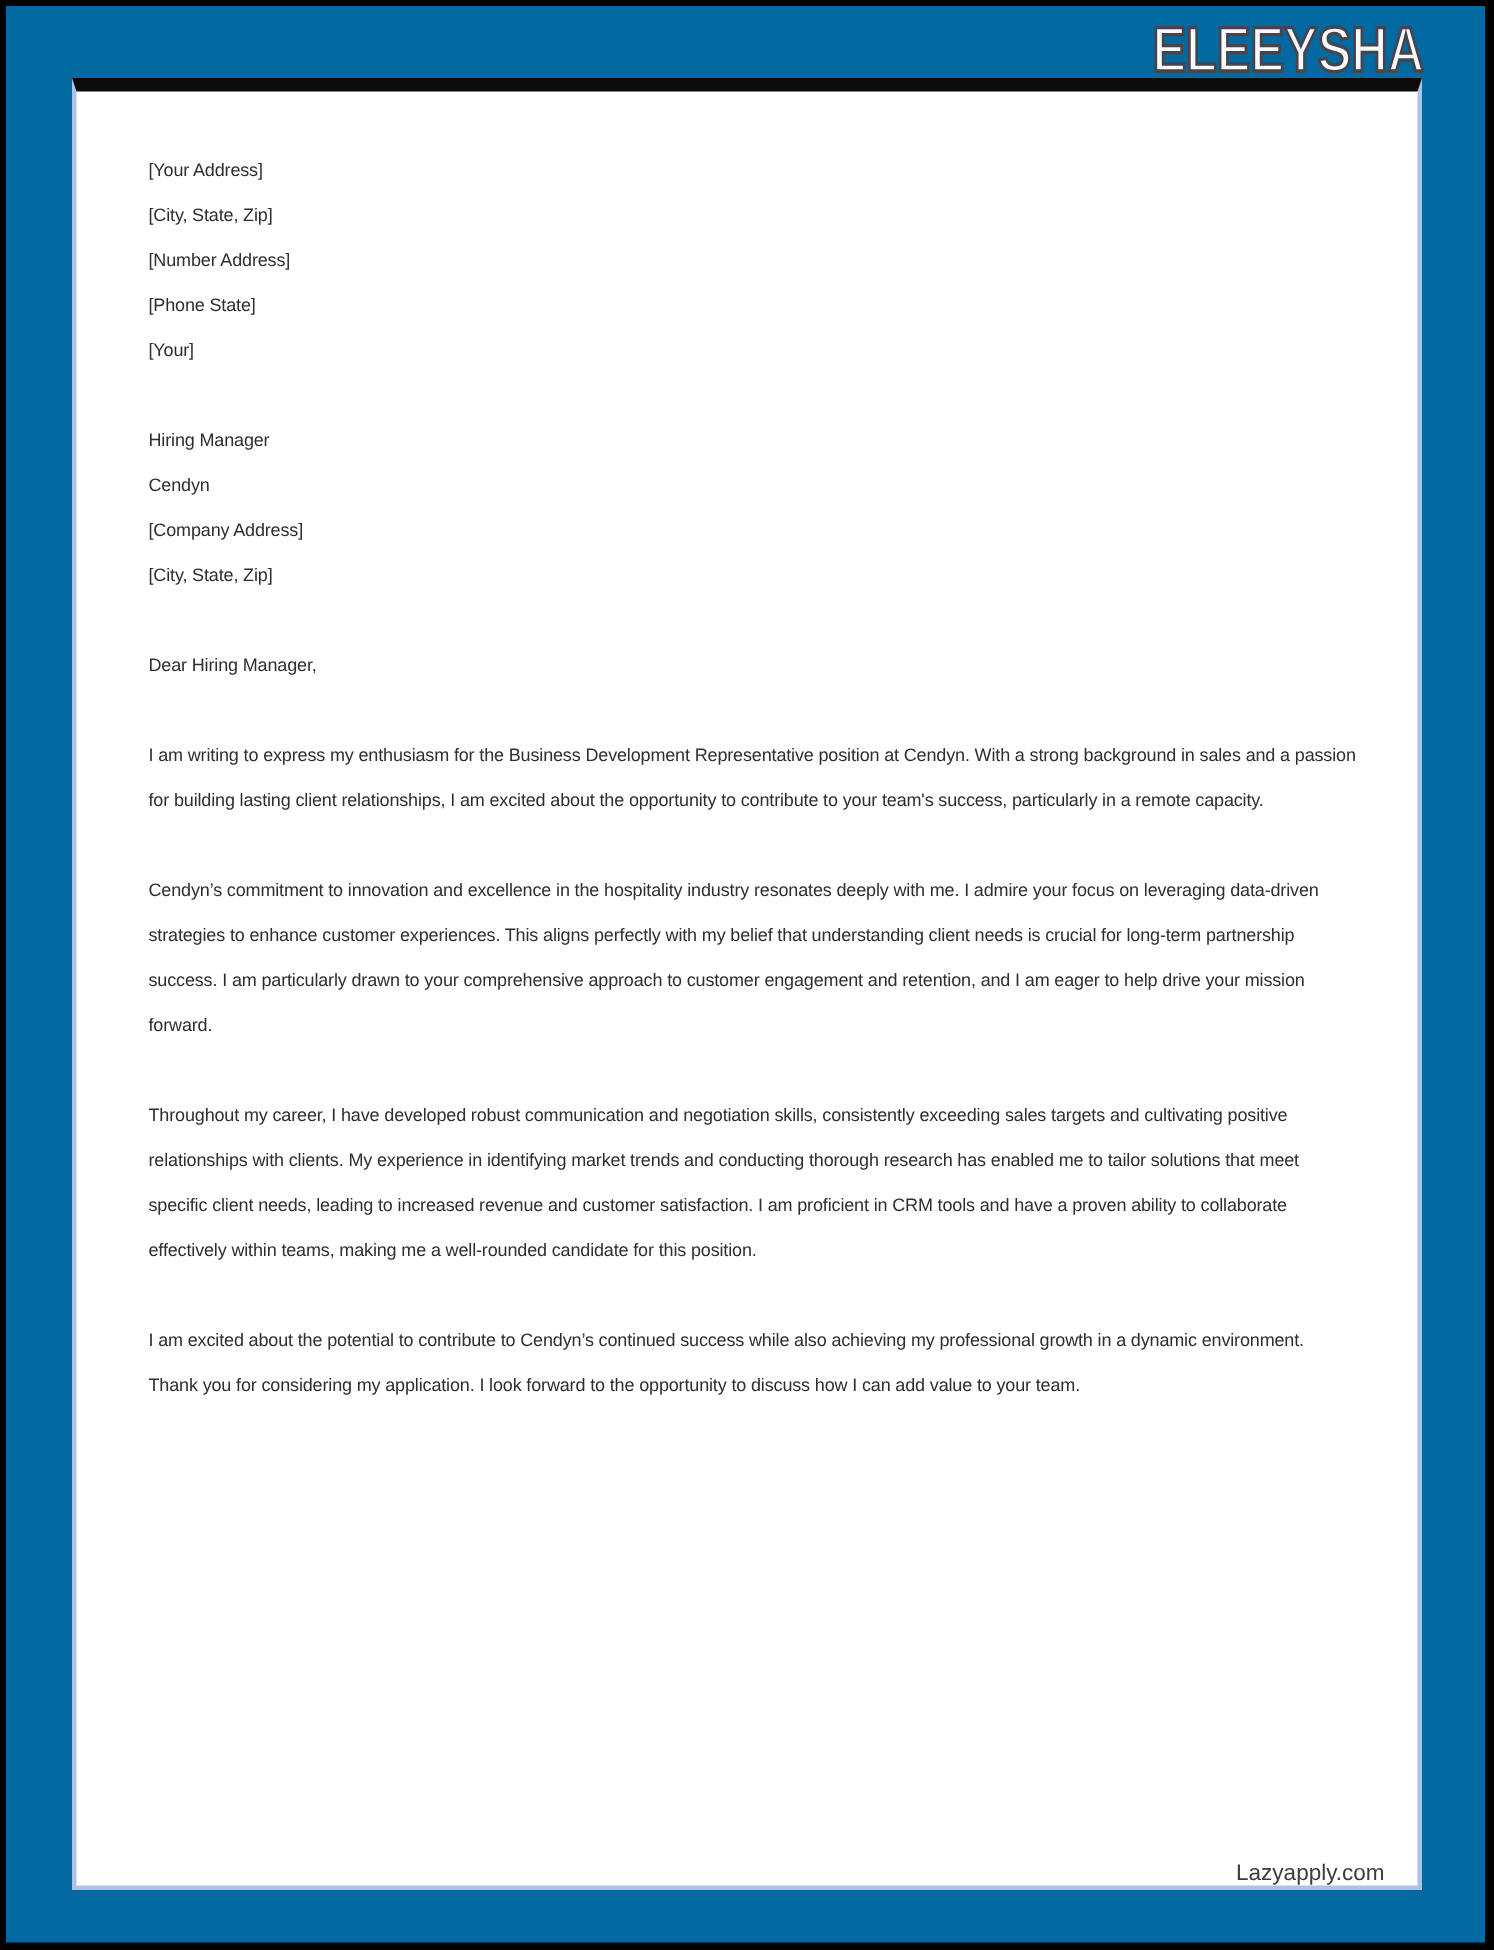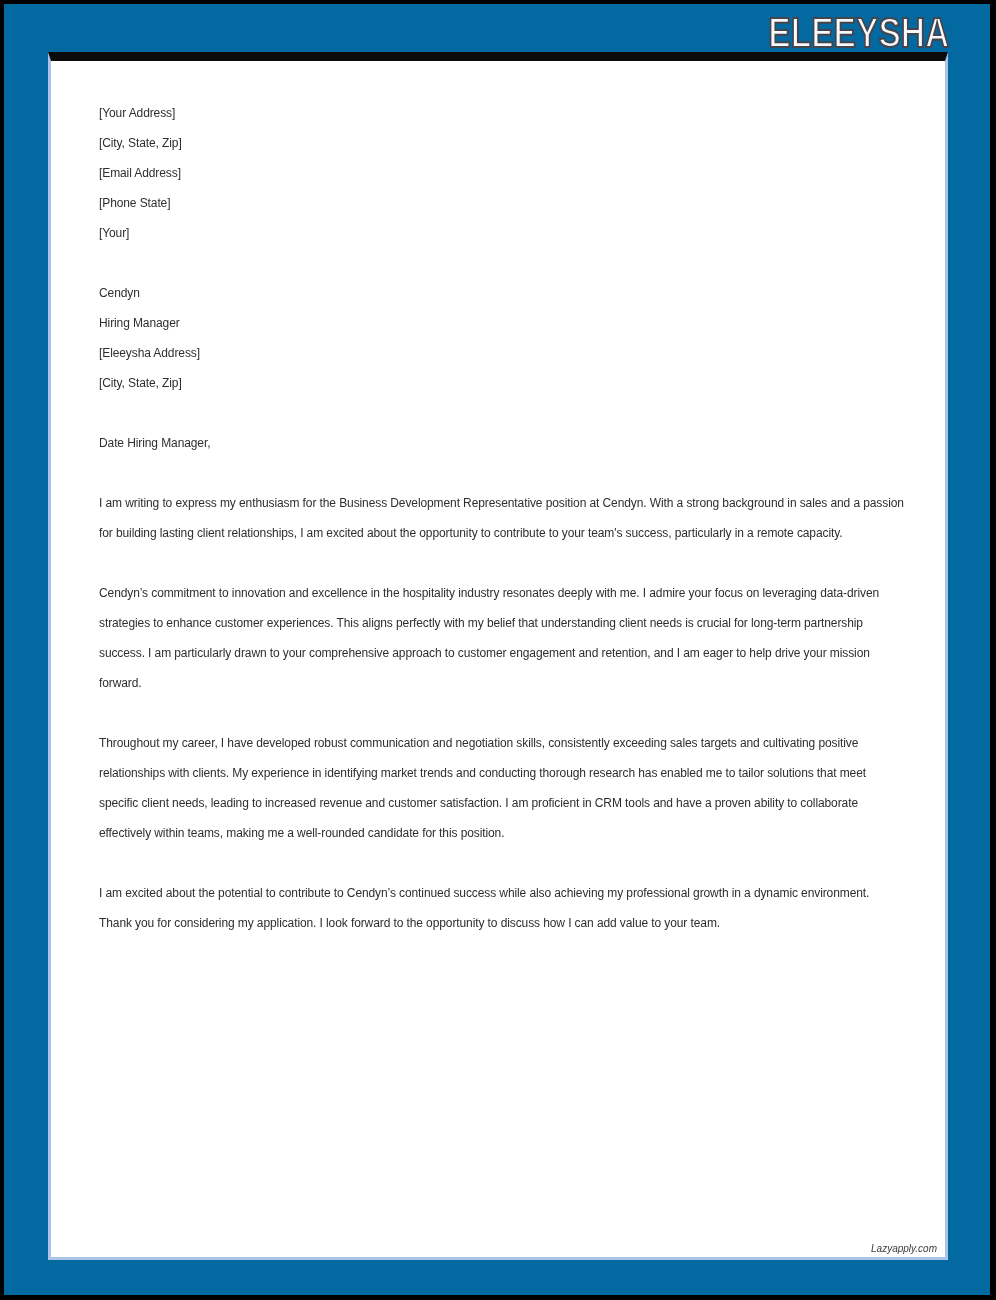--- a/index.html
+++ b/index.html
@@ -49,55 +49,54 @@
     padding: 37px 40px 0 48px;
     color: #2e2e2e;
     font-size: 12px;
     line-height: 30px;
     letter-spacing: -0.1px;
   }
   .block { margin-bottom: 30px; }
   .line { white-space: nowrap; }
   .watermark {
     position: absolute;
-    right: 8px;
+    right: 22px;
     bottom: -2px;
-    font-size: 10px;
+    font-size: 15px;
     line-height: 20px;
     color: #3c3c3c;
     background: transparent;
-    font-style: italic;
   }
 </style>
 </head>
 <body>
 
 <div class="frame">
 
   <div class="brand-logo">ELEEYSHA</div>
 
   <div class="page">
     <div class="content">
 
       <div class="block">
         <div class="line">[Your Address]</div>
         <div class="line">[City, State, Zip]</div>
-        <div class="line">[Email Address]</div>
+        <div class="line">[Number Address]</div>
         <div class="line">[Phone State]</div>
         <div class="line">[Your]</div>
       </div>
 
       <div class="block">
+        <div class="line">Hiring Manager</div>
         <div class="line">Cendyn</div>
-        <div class="line">Hiring Manager</div>
-        <div class="line">[Eleeysha Address]</div>
+        <div class="line">[Company Address]</div>
         <div class="line">[City, State, Zip]</div>
       </div>
 
-      <div class="block">Date Hiring Manager,</div>
+      <div class="block">Dear Hiring Manager,</div>
 
       <div class="block">I am writing to express my enthusiasm for the Business Development Representative position at Cendyn. With a strong background in sales and a passion for building lasting client relationships, I am excited about the opportunity to contribute to your team's success, particularly in a remote capacity.</div>
       <div class="block">Cendyn’s commitment to innovation and excellence in the hospitality industry resonates deeply with me. I admire your focus on leveraging data-driven strategies to enhance customer experiences. This aligns perfectly with my belief that understanding client needs is crucial for long-term partnership success. I am particularly drawn to your comprehensive approach to customer engagement and retention, and I am eager to help drive your mission forward.</div>
       <div class="block">Throughout my career, I have developed robust communication and negotiation skills, consistently exceeding sales targets and cultivating positive relationships with clients. My experience in identifying market trends and conducting thorough research has enabled me to tailor solutions that meet specific client needs, leading to increased revenue and customer satisfaction. I am proficient in CRM tools and have a proven ability to collaborate effectively within teams, making me a well-rounded candidate for this position.</div>
       <div class="block">I am excited about the potential to contribute to Cendyn’s continued success while also achieving my professional growth in a dynamic environment. Thank you for considering my application. I look forward to the opportunity to discuss how I can add value to your team.</div>
 
 
     </div>
 
     <div class="watermark">Lazyapply.com</div>

